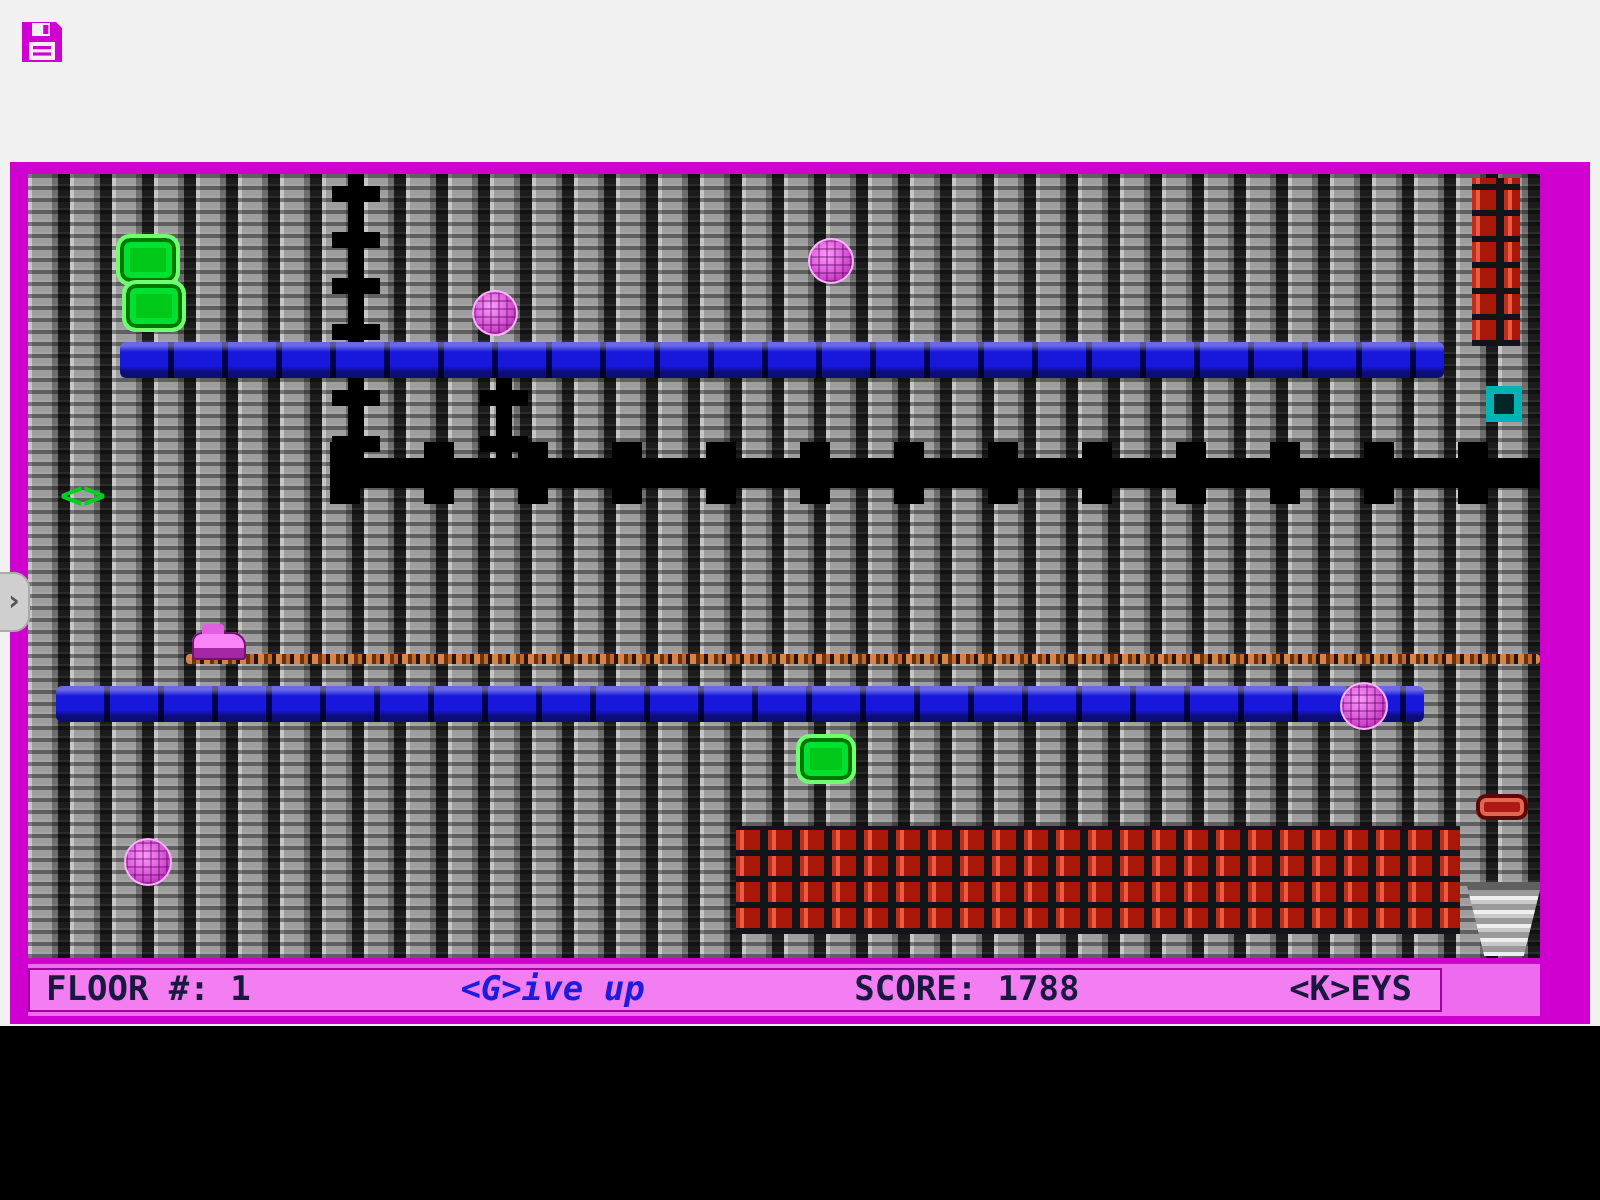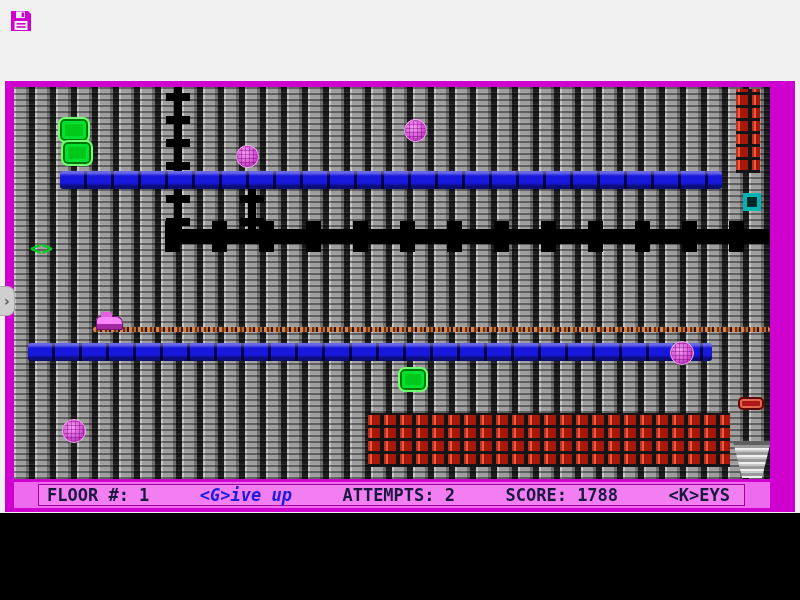--- a/index.html
+++ b/index.html
@@ -30,24 +30,24 @@
     position:absolute; left:9px; top:6px; width:756px; height:392px; overflow:hidden;
     background-color:#202020;
     background-image:
       repeating-linear-gradient(0deg, rgba(0,0,0,0.40) 0 2px, rgba(255,255,255,0.07) 2px 3px, transparent 3px 6px),
       repeating-linear-gradient(90deg, #c6c6c6 0 2px, #9e9e9e 2px 12px, #6e6e6e 12px 15px, #1c1c1c 15px 21px);
   }
 
   
   .statusbar { position:absolute; left:9px; top:401px; width:756px; height:26px; background:var(--statusbar_pink,#ee6aee); }
   .status-box {
-    position:absolute; left:24px; top:2px; width:707px; height:22px;
+    position:absolute; left:0; top:2px; width:707px; height:22px;
     background:var(--statusbox_pink,#f27ef2); border:1px solid #a000a0;
-    display:flex; align-items:flex-end; justify-content:space-between;
-    padding:0 14px 0 8px; white-space:pre;
+    display:flex; align-items:flex-start; justify-content:space-between;
+    padding:0 14px 12px 8px; white-space:pre;
     font-weight:bold; font-size:17px; color:var(--status_text,#191940);
   }
   .seg.blue { color:var(--status_accent_blue,#1c1cdc);font-style:italic; }
 
   
   .sp { position:absolute; }
 
   .sp-greenbox { background:#00c818; border-radius:7px; border:2px solid #70ff70;
     box-shadow: inset 0 0 0 2px #007800, inset 0 0 0 5px #00e030; }
 
@@ -138,18 +138,17 @@
       <div class="sp sp-tealbox" style="left: 729px; top: 106px; width: 18px; height: 18px;"></div>
       <div class="sp sp-reditem" style="left: 724px; top: 310px; width: 26px; height: 13px;"></div>
       <div class="sp sp-trash" style="left: 719px; top: 354px; width: 38px; height: 37px;"></div>
       <div class="sp sp-ball" style="left: 48px; top: 332px; width: 24px; height: 24px;"></div>
     </div>
 
   <div class="statusbar">
     <div class="status-box">
       <span class="seg dark">FLOOR #: 1</span>
       <span class="seg blue">&lt;G&gt;ive up</span>
-      <span class="seg dark">ATTEMPTS: 2</span>
       <span class="seg dark">SCORE: 1788</span>
       <span class="seg dark">&lt;K&gt;EYS</span>
     </div>
   </div>
 </div>
 
 </body></html>

